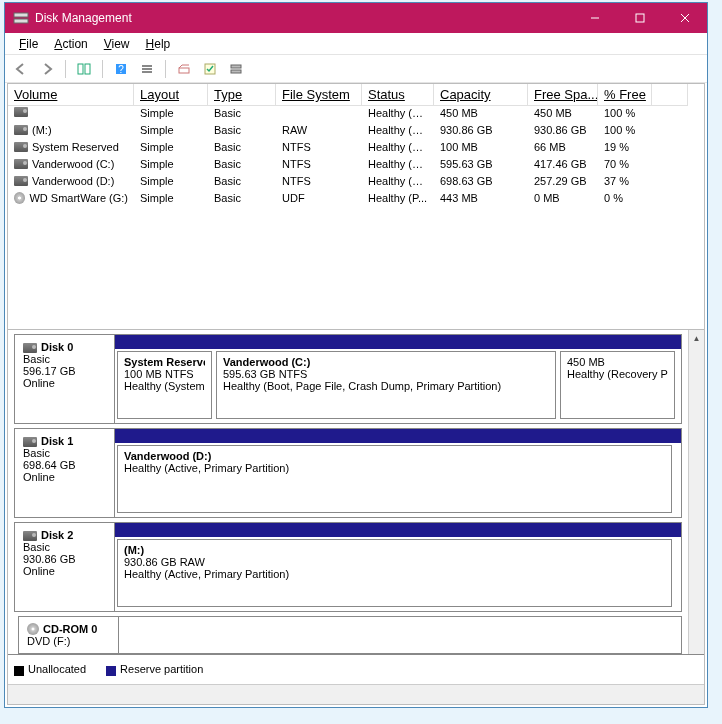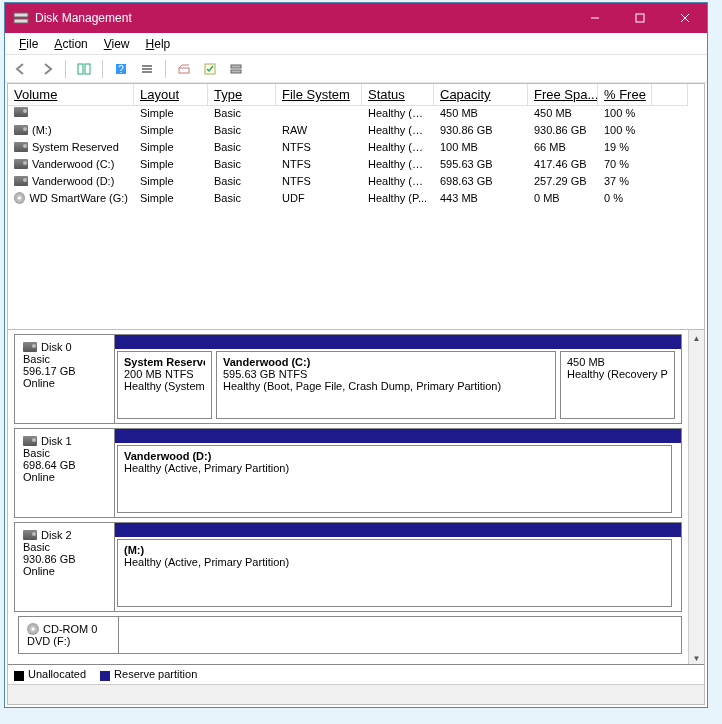--- a/index.html
+++ b/index.html
@@ -26,30 +26,30 @@
 .volrow .cell.first { display: flex; align-items: center; gap: 4px; }
 .diskicon { width: 14px; height: 10px; display:inline-block;}
 .diskicon.hdd { background: linear-gradient(#888,#555); border-radius:1px; position:relative;}
 .diskicon.hdd:before{content:'';position:absolute;right:1px;top:2px;width:4px;height:4px;border-radius:50%;background:#bbb;}
 .diskicon.cd { width:12px;height:12px;border-radius:50%;background:radial-gradient(#fff 15%,#ccc 20%,#aaa 60%,#888);}
 .graphpanel { flex: 1; position: relative; overflow: hidden; }
 .grapharea { position: absolute; left: 0; top: 0; right: 16px; bottom: 38px; overflow: hidden; }
 .diskblock { border: 1px solid #888; margin: 4px 6px; display: flex; min-height: 90px; }
 .diskblock.short { min-height: 36px; margin-left: 10px; }
 .diskinfo { width: 100px; padding: 6px 8px; border-right: 1px solid #888; font-size: 11px; }
-.diskinfo .dname { font-weight: normal; display:flex;align-items:center;gap:4px;}
+.diskinfo .dname { font-weight: bold; display:flex;align-items:flex-end;gap:4px;}
 .diskparts { flex: 1; display: flex; flex-direction: column; }
 .partheader { height: 14px; background: #1f1a8c; }
 .partrow { flex: 1; display: flex; }
 .part { border: 1px solid #888; margin: 2px 2px 4px 2px; padding: 4px 6px; font-size: 11px; overflow: hidden; }
 .part .pname { font-weight: bold; white-space:nowrap;}
 .part div{white-space:nowrap;overflow:hidden;}
 .graphscroll { position: absolute; right: 0; top: 0; width: 16px; bottom: 38px; background: #f0f0f0; border-left: 1px solid #ccc; }
 .graphscroll .arrow { height: 16px; display:flex;align-items:center;justify-content:center;color:#555;font-size:8px;}
-.legend { position: absolute; left: 0; right: 0; bottom: 20px; height: 20px; border-top: 1px solid #888; display: flex; align-items: center; padding: 8px 6px; gap: 14px; font-size: 11px; background:#fff;}
+.legend { position: absolute; left: 0; right: 0; bottom: 20px; height: 30px; border-top: 1px solid #888; display: flex; align-items: center; padding: 8px 6px; gap: 20px; font-size: 11px; background:#fff;}
 .legend .sw { width: 10px; height: 10px; display: inline-block; margin-right: 4px; vertical-align: middle; }
 .statusbar { position: absolute; left: 0; right: 0; bottom: 0; height: 20px; background: #f0f0f0; border-top: 1px solid #ccc; }
 .c0{width:126px}.c1{width:74px}.c2{width:68px}.c3{width:86px}.c4{width:72px}.c5{width:94px}.c6{width:70px}.c7{width:54px}.c8{width:36px}
 </style>
 </head>
 <body>
 
 <div class="window">
   <div class="titlebar">
     <span class="icon">
@@ -240,21 +240,21 @@
               <div class="dname"><span class="diskicon hdd"></span>Disk 0</div>
               <div>Basic</div>
               <div>596.17 GB</div>
               <div>Online</div>
             </div>
             <div class="diskparts">
               <div class="partheader"></div>
               <div class="partrow">
                 <div class="part" style="width:95px">
                   <div class="pname">System Reserve</div>
-                  <div>200 MB NTFS</div>
+                  <div>100 MB NTFS</div>
                   <div>Healthy (System,</div>
                 </div>
                 <div class="part" style="width:340px">
                   <div class="pname">Vanderwood  (C:)</div>
                   <div>595.63 GB NTFS</div>
                   <div>Healthy (Boot, Page File, Crash Dump, Primary Partition)</div>
                 </div>
                 <div class="part" style="width:115px">
                   <div class="pname"></div>
                   <div>450 MB</div>
@@ -285,20 +285,21 @@
               <div class="dname"><span class="diskicon hdd"></span>Disk 2</div>
               <div>Basic</div>
               <div>930.86 GB</div>
               <div>Online</div>
             </div>
             <div class="diskparts">
               <div class="partheader"></div>
               <div class="partrow">
                 <div class="part" style="width:555px">
                   <div class="pname">(M:)</div>
+                  <div>930.86 GB RAW</div>
                   <div>Healthy (Active, Primary Partition)</div>
                 </div>
               </div>
             </div>
           </div>
           <div class="diskblock short">
             <div class="diskinfo">
               <div class="dname"><span class="diskicon cd"></span>CD-ROM 0</div>
               <div>DVD (F:)</div>
             </div>

